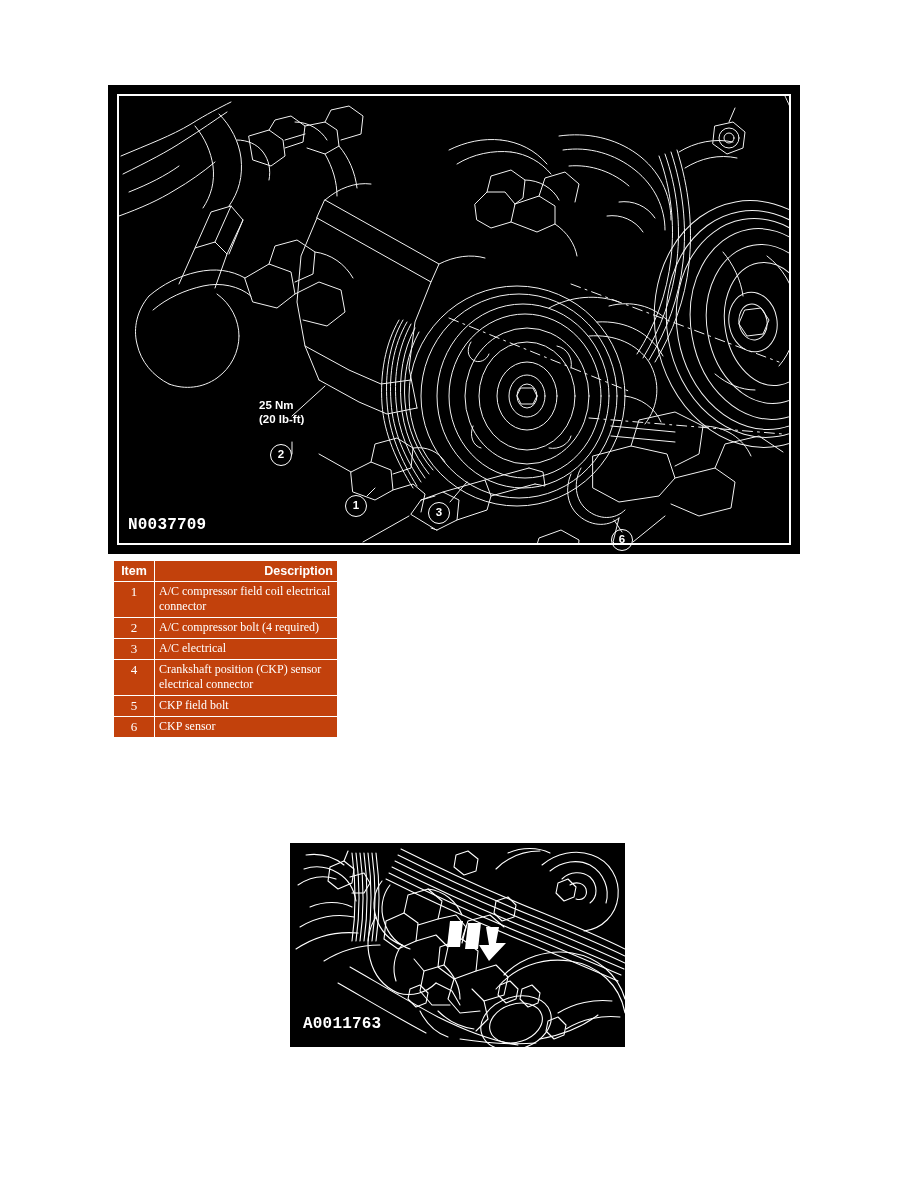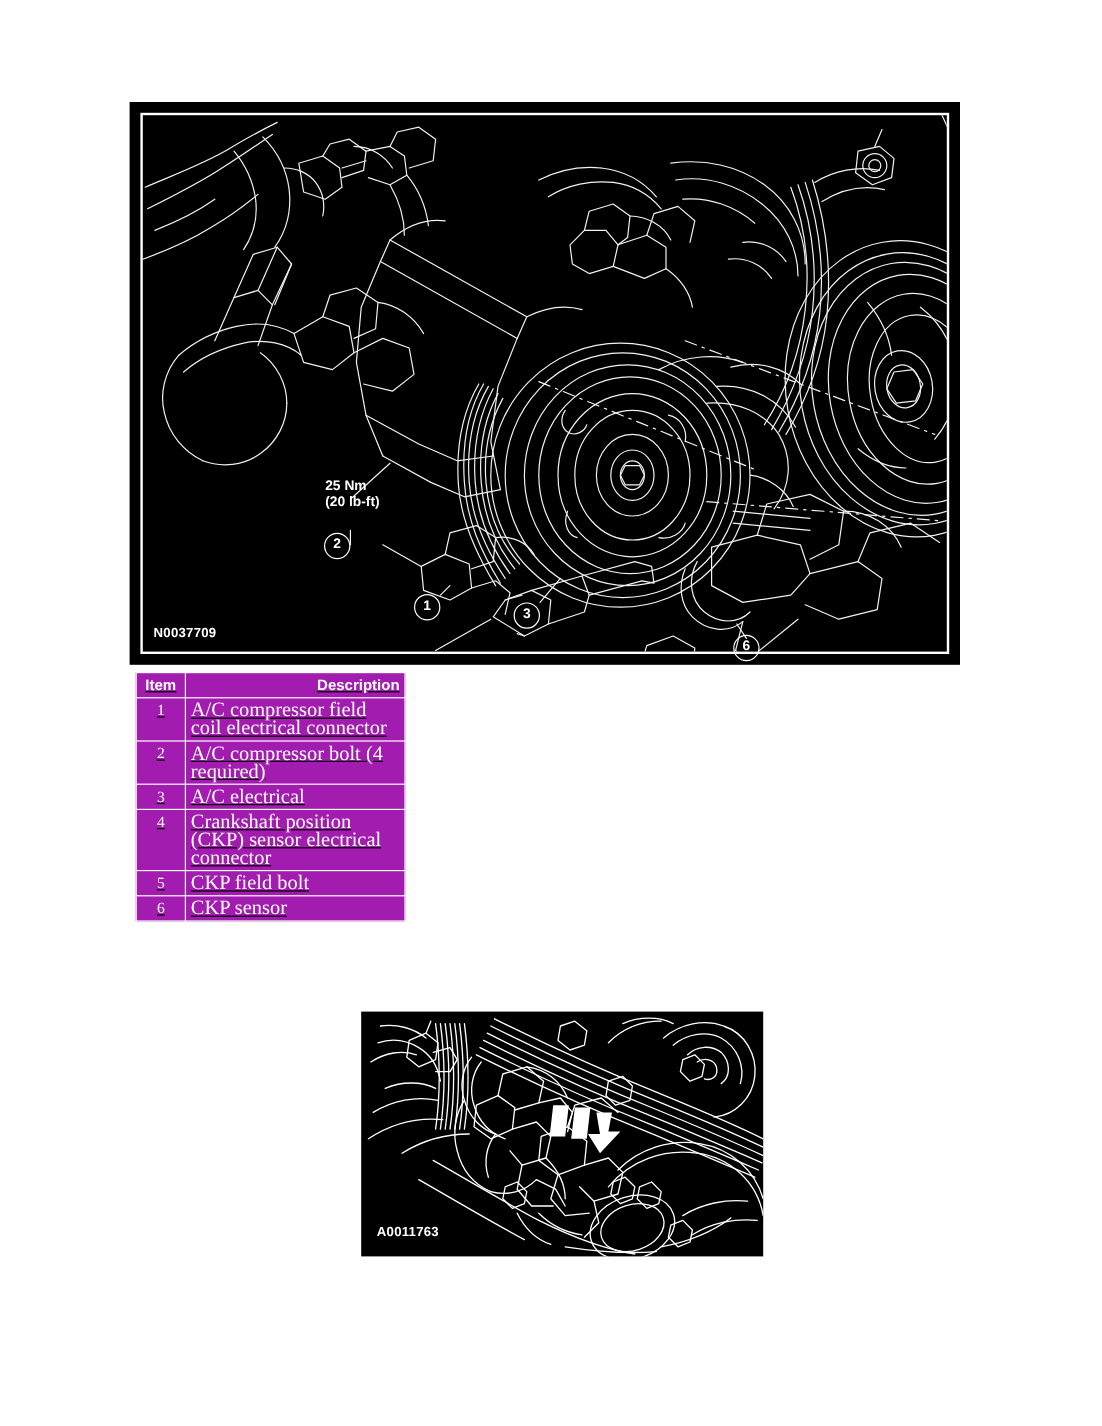--- a/index.html
+++ b/index.html
@@ -36,39 +36,39 @@
   #figure-1-art {
     position: absolute;
     left: 11px;
     top: 11px;
     width: 670px;
     height: 447px;
   }
   .fig-id {
     position: absolute;
     color: #ffffff;
-    font-family: Liberation Sans, sans-serif;
-    font-size: 11px;
+    font-family: Liberation Mono, monospace;
+    font-size: 16px;
     font-weight: bold;
     letter-spacing: 0.2px;
     white-space: nowrap;
   }
   #figure-1-id { left: 20px; bottom: 20px; }
 
   
   .torque-note {
     position: absolute;
     color: #ffffff;
     font-family: "Liberation Sans", sans-serif;
     font-size: 11.5px;
     font-weight: bold;
     line-height: 14px;
     white-space: nowrap;
   }
-  #torque-note-25 { left: 151px; top: 313px; margin-left: 12px; }
+  #torque-note-25 { left: 151px; top: 313px; }
   #torque-note-10 { left: 236px; top: 472px; }
 
   
   .callout {
     position: absolute;
     width: 22px;
     height: 22px;
     border: 1.5px solid #ffffff;
     border-radius: 50%;
     color: #ffffff;
@@ -84,57 +84,56 @@
   
   #parts-table-wrap {
     position: absolute;
     left: 113px;
     top: 560px;
     width: 224px;
   }
   table.parts-table {
     border-collapse: collapse;
     width: 100%;
-    background: #a21caf;
+    background: #c2410c;
     table-layout: fixed;
-    text-decoration: underline;
   }
   table.parts-table th,
   table.parts-table td {
     border: 1px solid #ffffff;
     color: #ffffff;
     vertical-align: top;
     padding: 2px 4px 3px 4px;
   }
   table.parts-table th {
     font-family: "Liberation Sans", sans-serif;
     font-size: 12.5px;
     font-weight: bold;
     text-align: right;
     padding-top: 3px;
     padding-bottom: 3px;
   }
   table.parts-table th.col-item { text-align: center; }
   table.parts-table td {
     font-family: "Liberation Serif", serif;
-    font-size: 17px;
+    font-size: 12px;
     line-height: 15px;
   }
   table.parts-table td.col-item {
     text-align: center;
     font-family: "Liberation Serif", serif;
     font-size: 13px;
   }
   col.c-item { width: 41px; }
   col.c-desc { width: 183px; }
 
   
   #figure-2 {
     position: absolute;
-    left: 301px;
+    left: 290px;
     top: 843px;
     width: 335px;
     height: 204px;
     background: #000000;
   }
   #figure-2-art {
     position: absolute;
     left: 0;
     top: 0;
     width: 335px;

